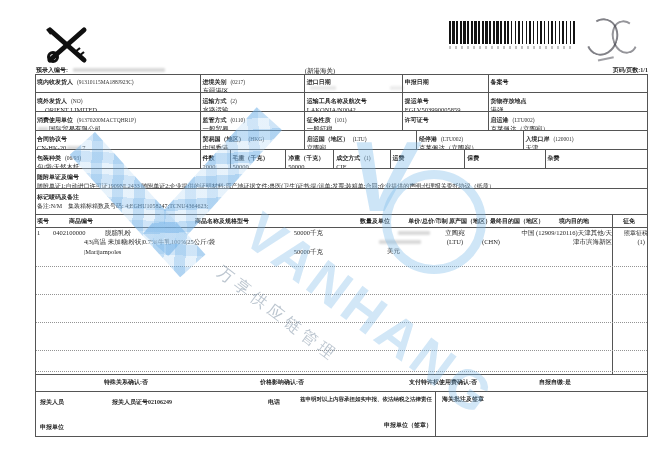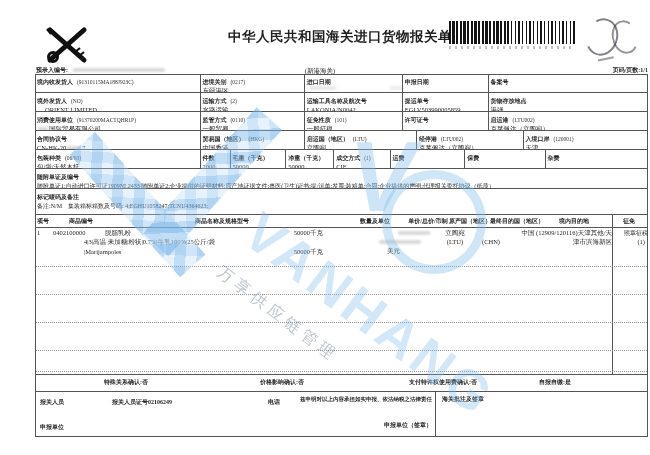--- a/index.html
+++ b/index.html
@@ -71,21 +71,20 @@
     </g>
     <circle cx="11" cy="35" r="4.5" fill="none" stroke="#101010" stroke-width="3"></circle>
     <g stroke="#101010" stroke-width="2.2" fill="none">
       <path d="M36 12 l6 -5"></path>
       <path d="M9 12 l-4 -5"></path>
       <path d="M33 30 l5 -4"></path>
       <path d="M37 34 l5 -4"></path>
     </g>
   </svg>
 
-  <div class="abs title">中华人民共和国海关进口货物报关单</div>
   <div class="abs barcode"></div>
   <div class="abs barsub"></div>
   <div class="abs stamp1"></div>
   <div class="abs stamp2"></div>
   <div class="abs stamp3"></div>
 
   <div class="abs pre">预录入编号:</div>
   <div class="redact" style="left:73px;top:67.5px;width:92px;height:4px"></div>
   <div class="abs sub">(新港海关)</div>
   <div class="abs pageno">页码/页数:1/1</div>

